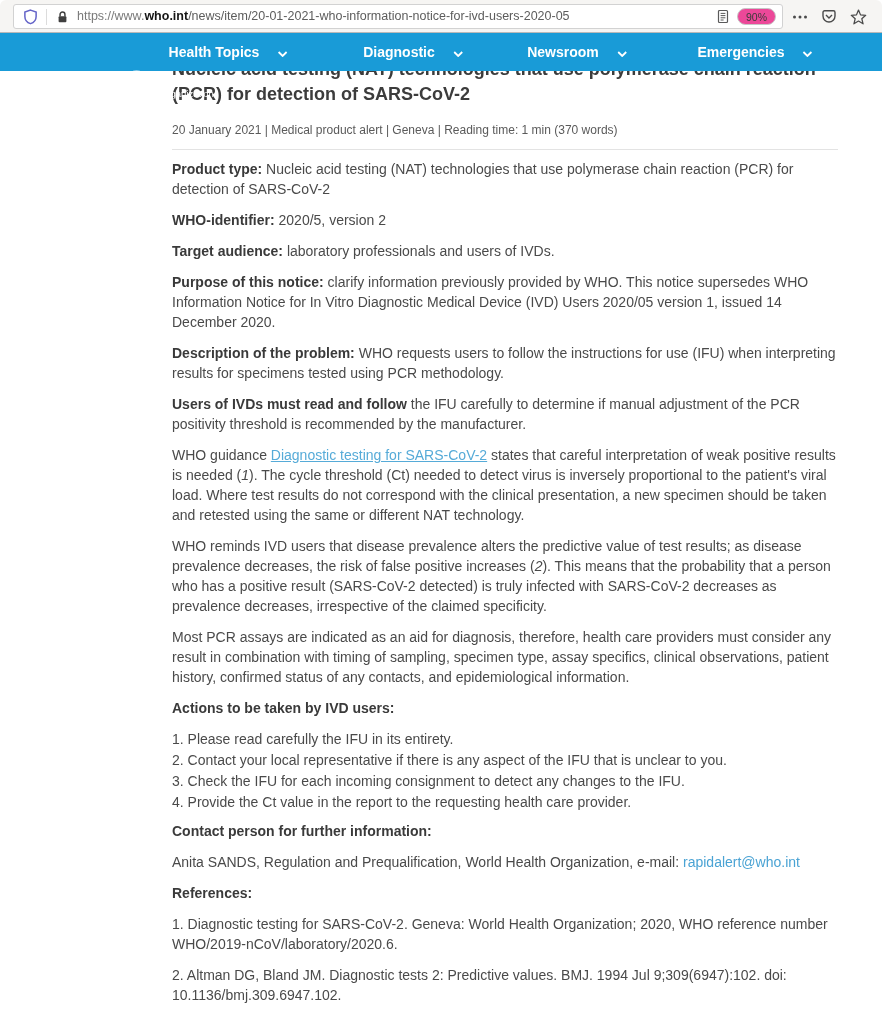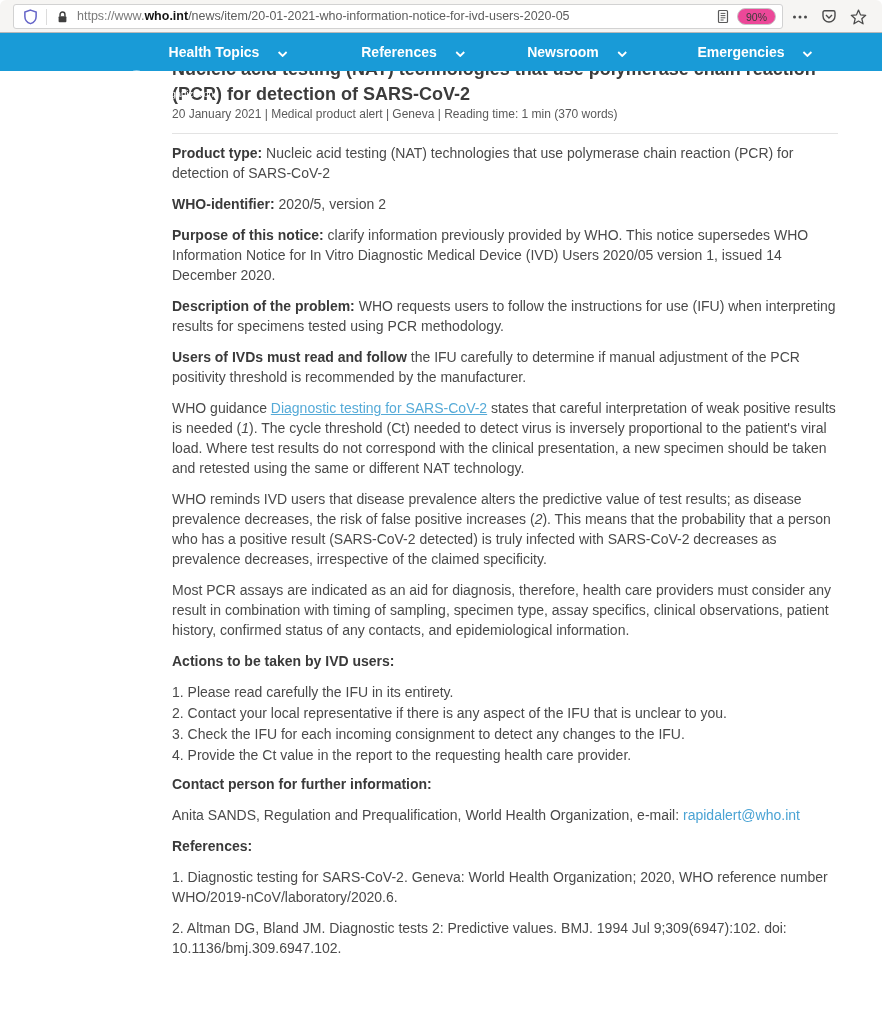--- a/index.html
+++ b/index.html
@@ -53,21 +53,21 @@
   .nav-item {
     position: absolute; top: 50%; transform: translate(-50%, -50%);
     color: #fff; font-size: 14px; font-weight: 700; white-space: nowrap;
     display: flex; align-items: center; gap: 18px; cursor: pointer;
   }
   .nav-1 { left: 228px; } .nav-2 { left: 413px; } .nav-3 { left: 577px; } .nav-4 { left: 755px; }
 
   
   .article { position: absolute; left: 172px; top: 57px; width: 666px; z-index: 1; }
   .title { font-size: 18px; line-height: 25px; font-weight: 700; color: #3c3c3c; }
-  .meta { font-size: 12px; color: #5a5a5a; }
+  .meta { margin-top: 16px; font-size: 12px; color: #5a5a5a; }
   .rule { border: none; border-top: 1px solid #e3e3e3; margin-top: 12px; }
   .body { padding-top: 9px; font-size: 14px; line-height: 20px; color: #4a4a4a; }
   .para { margin: 0 0 11px; }
   .para strong, .heading { color: #3a3a3a; font-weight: 700; }
   .heading { margin: 0 0 11px; }
   .refnum { font-style: italic; }
   .link-underline { color: #56abd8; text-decoration: underline; cursor: pointer; }
   .link-plain { color: #4aa3d4; text-decoration: none; cursor: pointer; }
   .olist { margin: 0 0 8px; }
   .olist-item { line-height: 21px; }
@@ -145,21 +145,21 @@
         <div>Organization</div>
       </span>
     </div>
     <div class="nav-item nav-1">
       <span>Health Topics</span>
       <span><svg width="10" height="6" viewBox="0 0 10 6">
             <polyline points="1,1 5,5 9,1" fill="none" stroke="#fff" stroke-width="1.8"></polyline>
           </svg></span>
     </div>
     <div class="nav-item nav-2">
-      <span>References</span>
+      <span>Diagnostic</span>
       <span><svg width="10" height="6" viewBox="0 0 10 6">
             <polyline points="1,1 5,5 9,1" fill="none" stroke="#fff" stroke-width="1.8"></polyline>
           </svg></span>
     </div>
     <div class="nav-item nav-3">
       <span>Newsroom</span>
       <span><svg width="10" height="6" viewBox="0 0 10 6">
             <polyline points="1,1 5,5 9,1" fill="none" stroke="#fff" stroke-width="1.8"></polyline>
           </svg></span>
     </div>
@@ -175,20 +175,21 @@
     <h1 class="title">Nucleic acid testing (NAT) technologies that use polymerase chain reaction (PCR) for detection of SARS-CoV-2</h1>
     <div class="meta">20 January 2021 | Medical product alert | Geneva | Reading time: 1 min (370 words)</div>
     <hr class="rule">
 
     <div class="body">
       <p class="para"><strong>Product type:</strong><span> Nucleic acid testing (NAT) technologies that use polymerase chain reaction (PCR) for detection of SARS-CoV-2</span></p>
 
 
       <p class="para"><strong>WHO-identifier:</strong><span> 2020/5, version 2</span></p>
 
+      <p class="para"><strong>Target audience:</strong><span> laboratory professionals and users of IVDs.</span></p>
 
       <p class="para"><strong>Purpose of this notice:</strong><span> clarify information previously provided by WHO. This notice supersedes WHO Information Notice for In Vitro Diagnostic Medical Device (IVD) Users 2020/05 version 1, issued 14 December 2020.</span></p>
 
       <p class="para"><strong>Description of the problem:</strong><span> WHO requests users to follow the instructions for use (IFU) when interpreting results for specimens tested using PCR methodology.</span></p>
 
       <p class="para"><strong>Users of IVDs must read and follow</strong><span> the IFU carefully to determine if manual adjustment of the PCR positivity threshold is recommended by the manufacturer.</span></p>
 
       <p class="para"><span>WHO guidance </span><a class="link-underline">Diagnostic testing for SARS-CoV-2</a><span> states that careful interpretation of weak positive results is needed (</span><em class="refnum">1</em><span>). The cycle threshold (Ct) needed to detect virus is inversely proportional to the patient's viral load. Where test results do not correspond with the clinical presentation, a new specimen should be taken and retested using the same or different NAT technology.</span></p>
 
       <p class="para"><span>WHO reminds IVD users that disease prevalence alters the predictive value of test results; as disease prevalence decreases, the risk of false positive increases (</span><em class="refnum">2</em><span>). This means that the probability that a person who has a positive result (SARS-CoV-2 detected) is truly infected with SARS-CoV-2 decreases as prevalence decreases, irrespective of the claimed specificity.</span></p>

